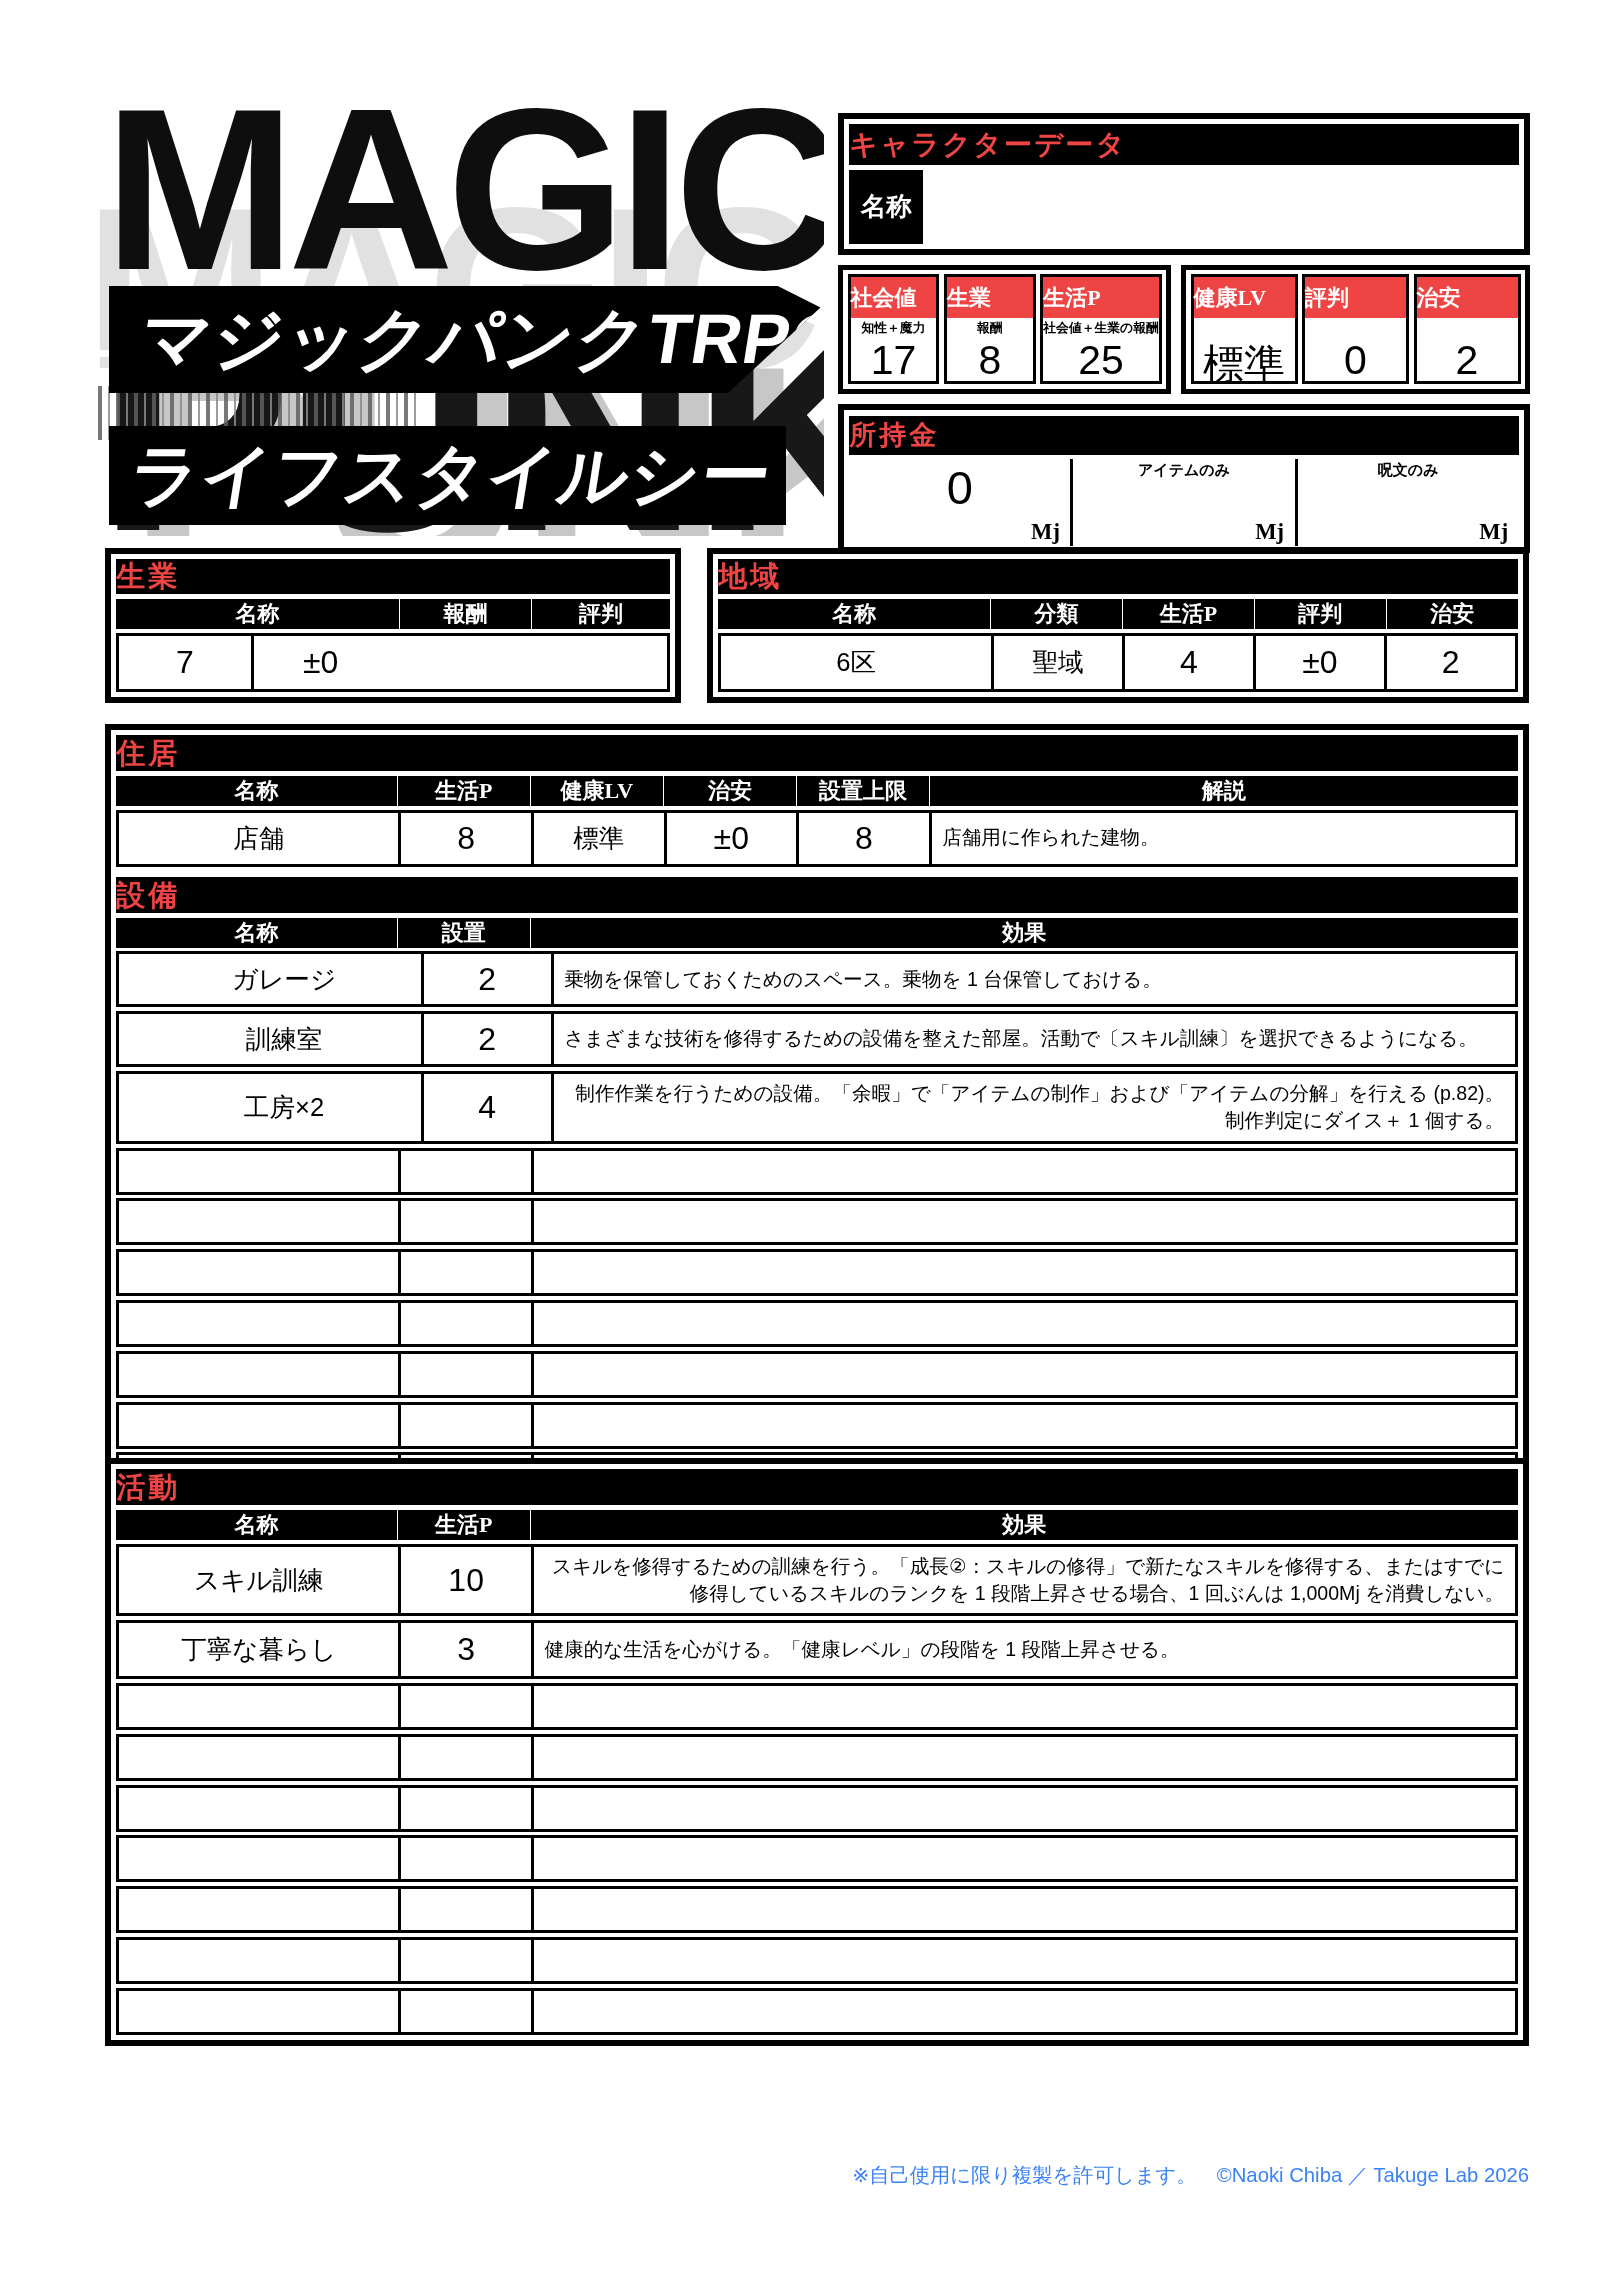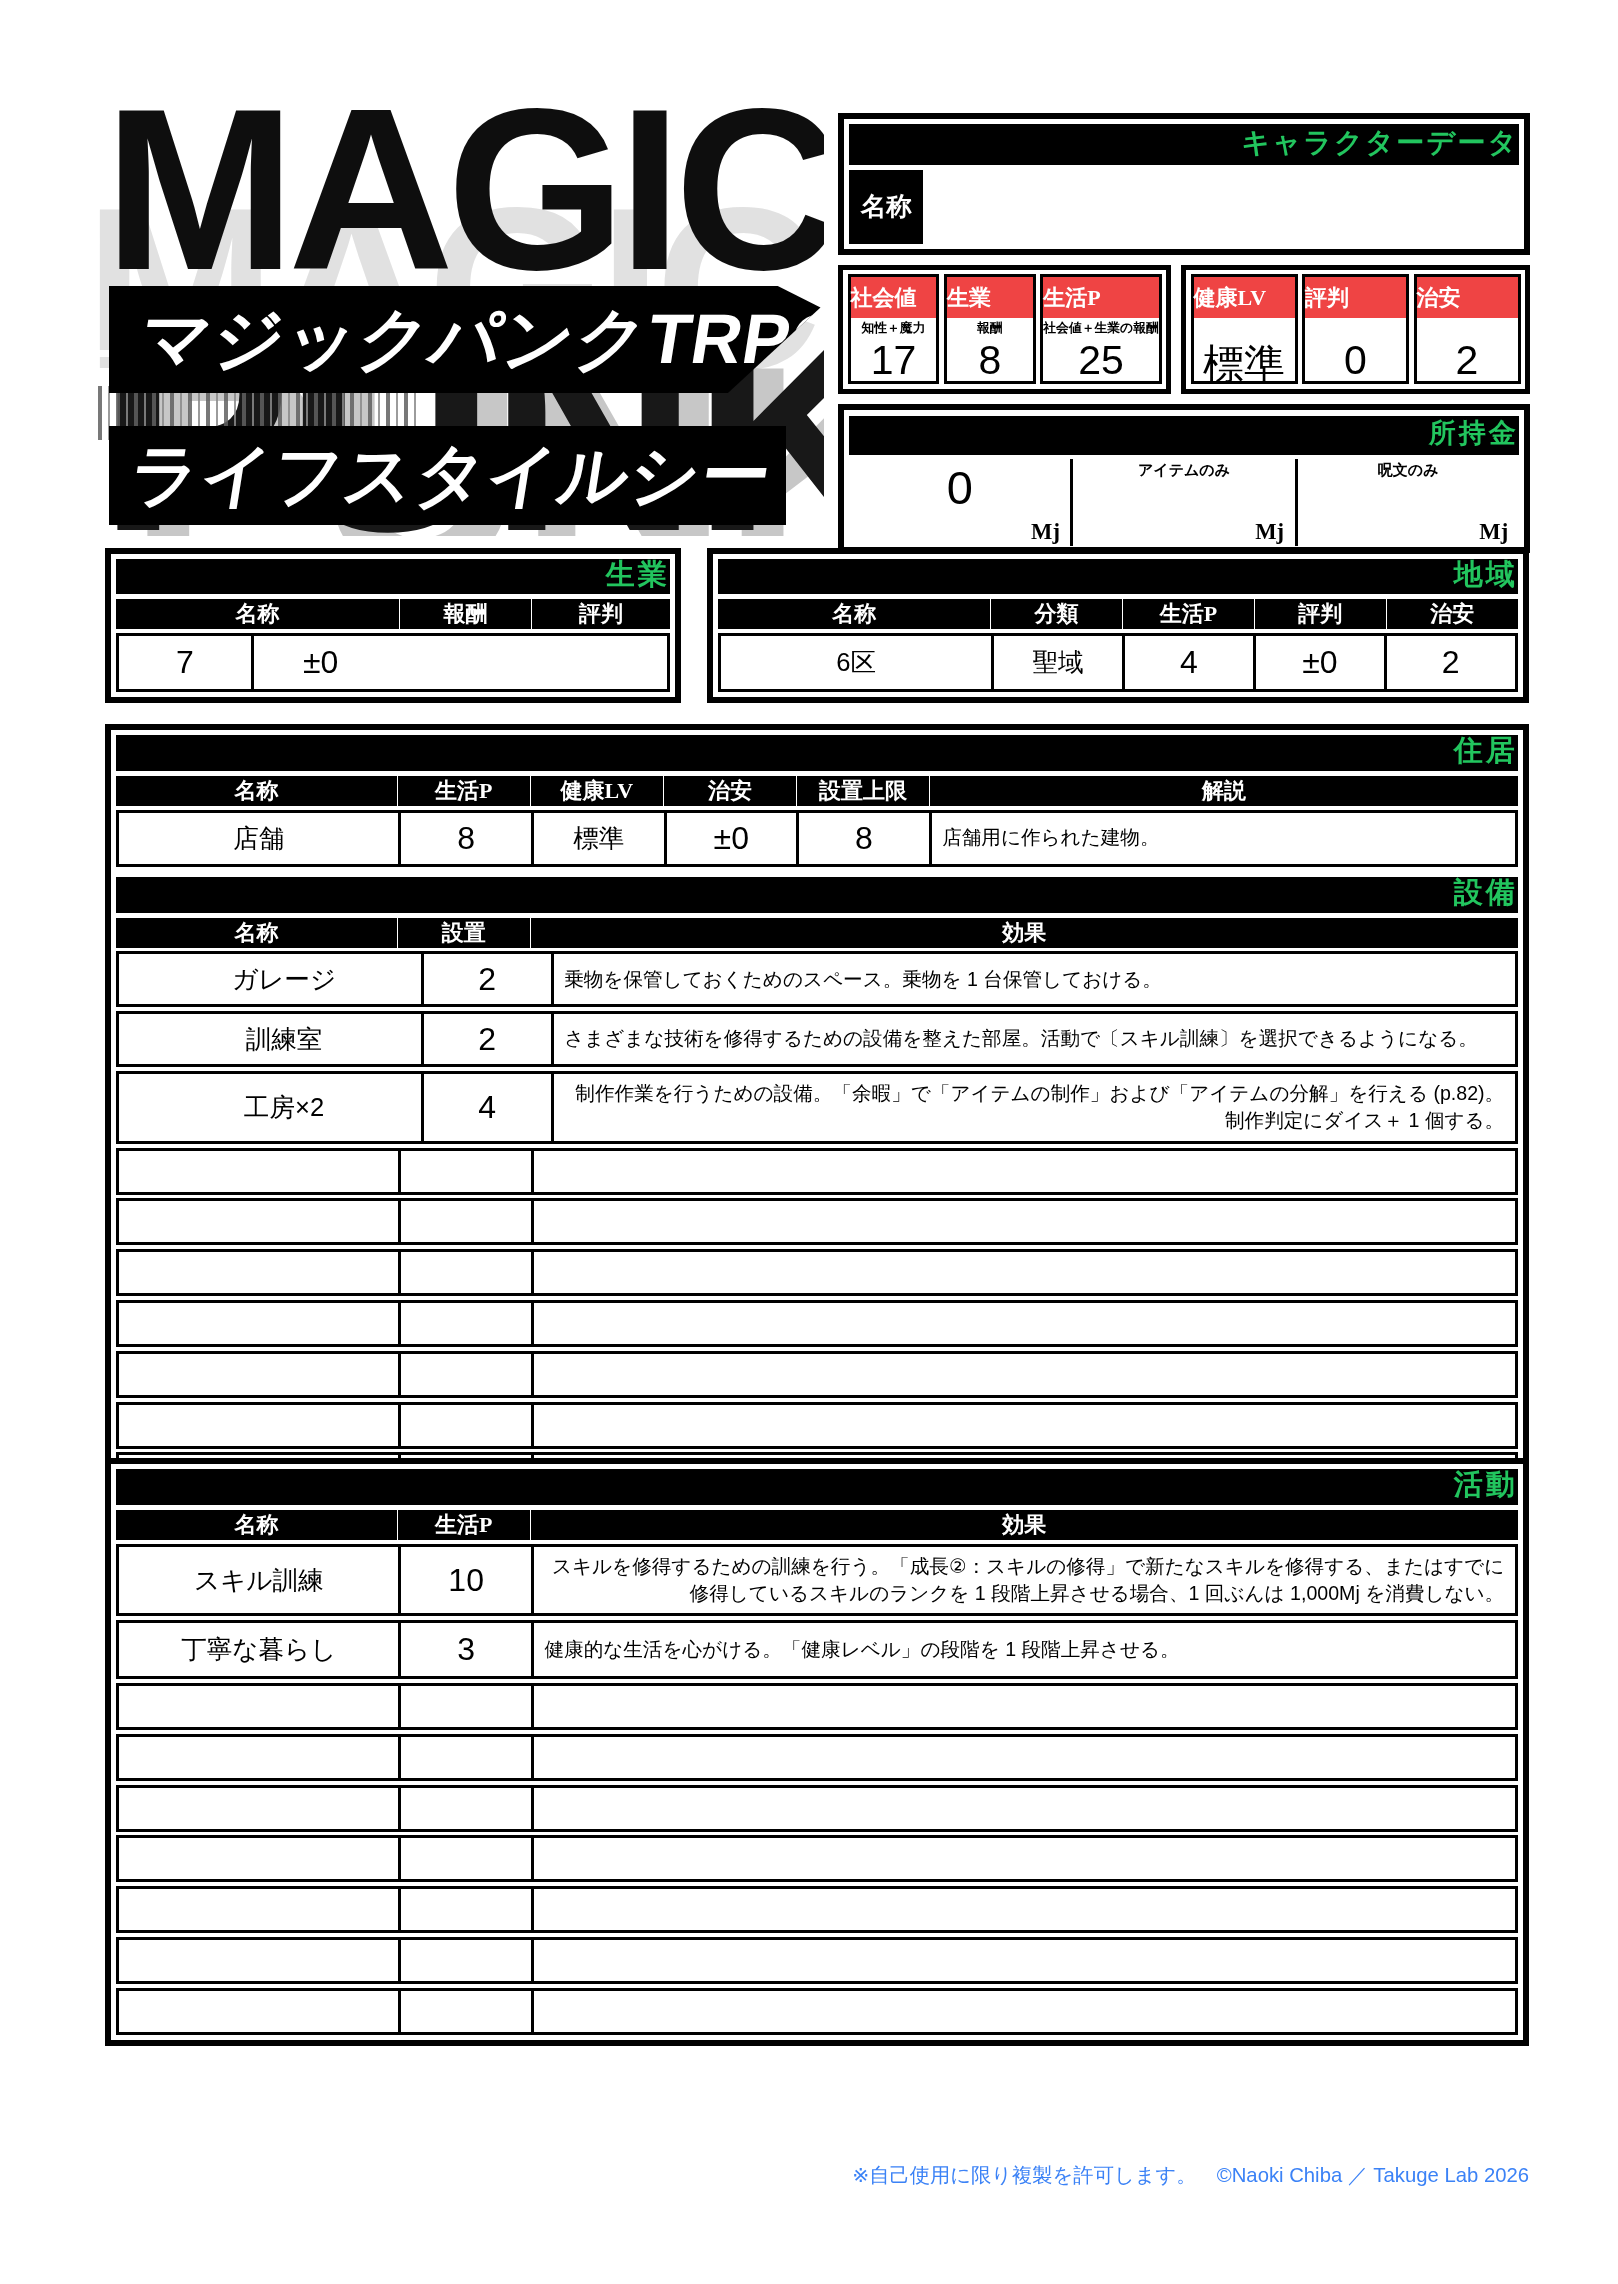--- a/index.html
+++ b/index.html
@@ -42,22 +42,22 @@
     font-weight:bold; white-space:nowrap; overflow:hidden;
   }
   .logo-band .bt { transform:skewX(-9deg); display:inline-block; letter-spacing:0.8px; }
   .band-trpg { left:10.5px; top:190px; width:712px; height:107px; font-size:70px; padding-left:32px;
     clip-path:polygon(0 0, 94% 0, 100% 20%, 87% 100%, 0 100%); }
   .band-sheet { left:10.5px; top:330px; width:677px; height:99px; font-size:69px; padding-left:21px; }
 
   
   .frame { background:#fff; border:6.8px solid #000; padding:5.3px; }
   .title-band {
-    background:#000; color:#22c55e; text-align:right; font-weight:bold;
-    font-family:Liberation Mono, monospace;
+    background:#000; color:#ef4444; text-align:left; font-weight:bold;
+    font-family:Liberation Serif, serif;
     height:36px; line-height:36px; font-size:29px; letter-spacing:3px;
   }
   .cols {
     display:flex; background:#000; color:#fff; height:30px; margin-top:4.5px;
     font-family:"Liberation Serif","DejaVu Serif",serif; font-weight:bold; font-size:22px;
   }
   .cols > div { display:flex; align-items:center; justify-content:center; }
   .cols > div + div { border-left:1.5px solid #fff; }
   .row { display:flex; border:3.8px solid #000; margin-top:3.8px; background:#fff; align-items:stretch; }
   .row > div { display:flex; align-items:center; justify-content:center; }

